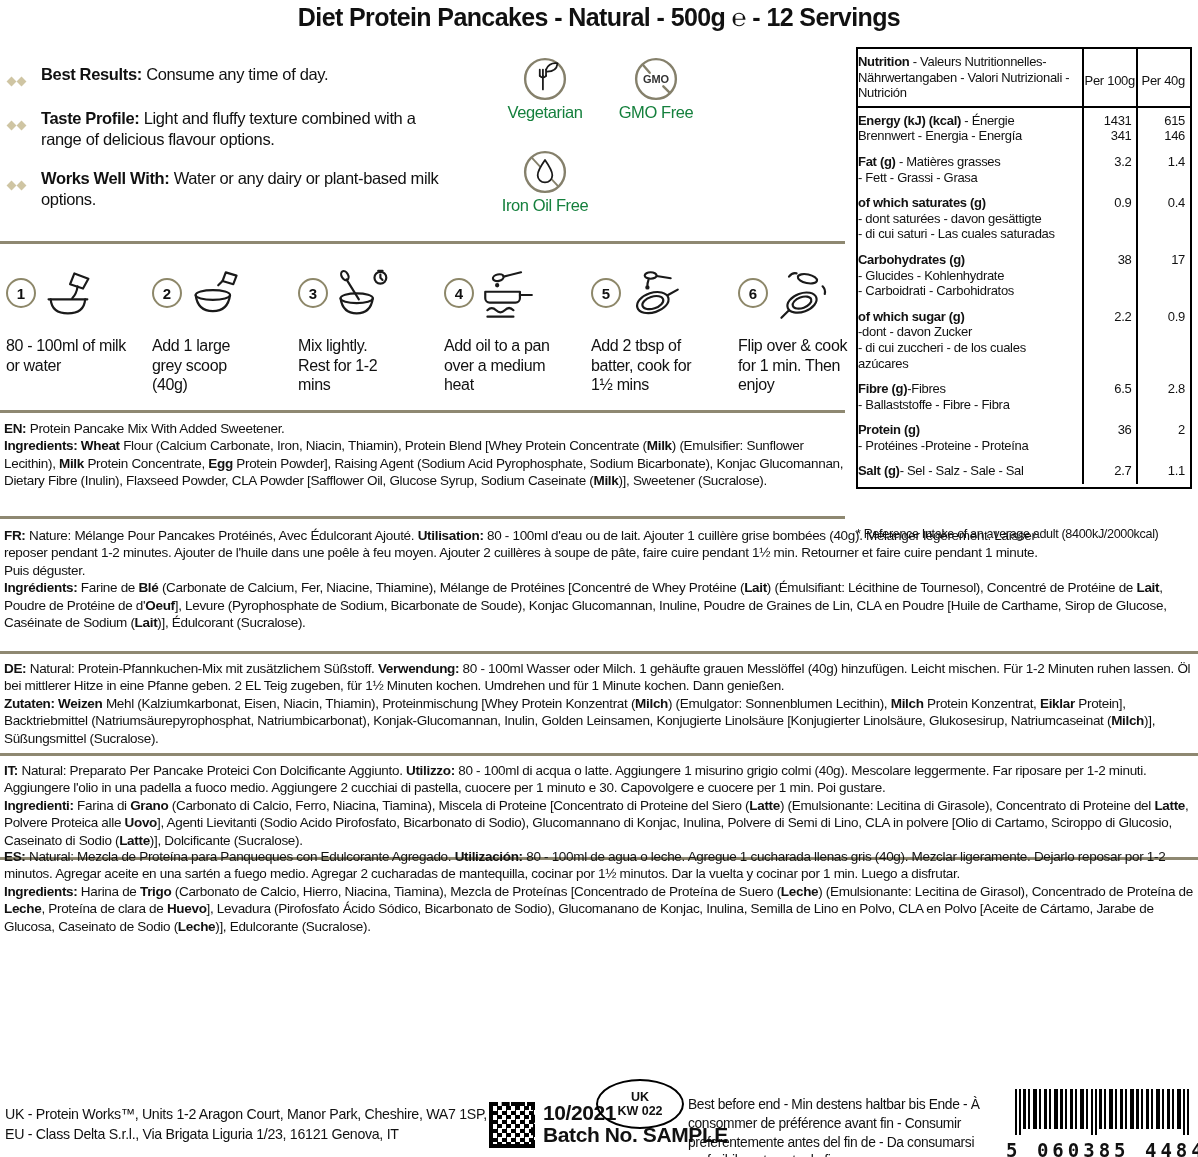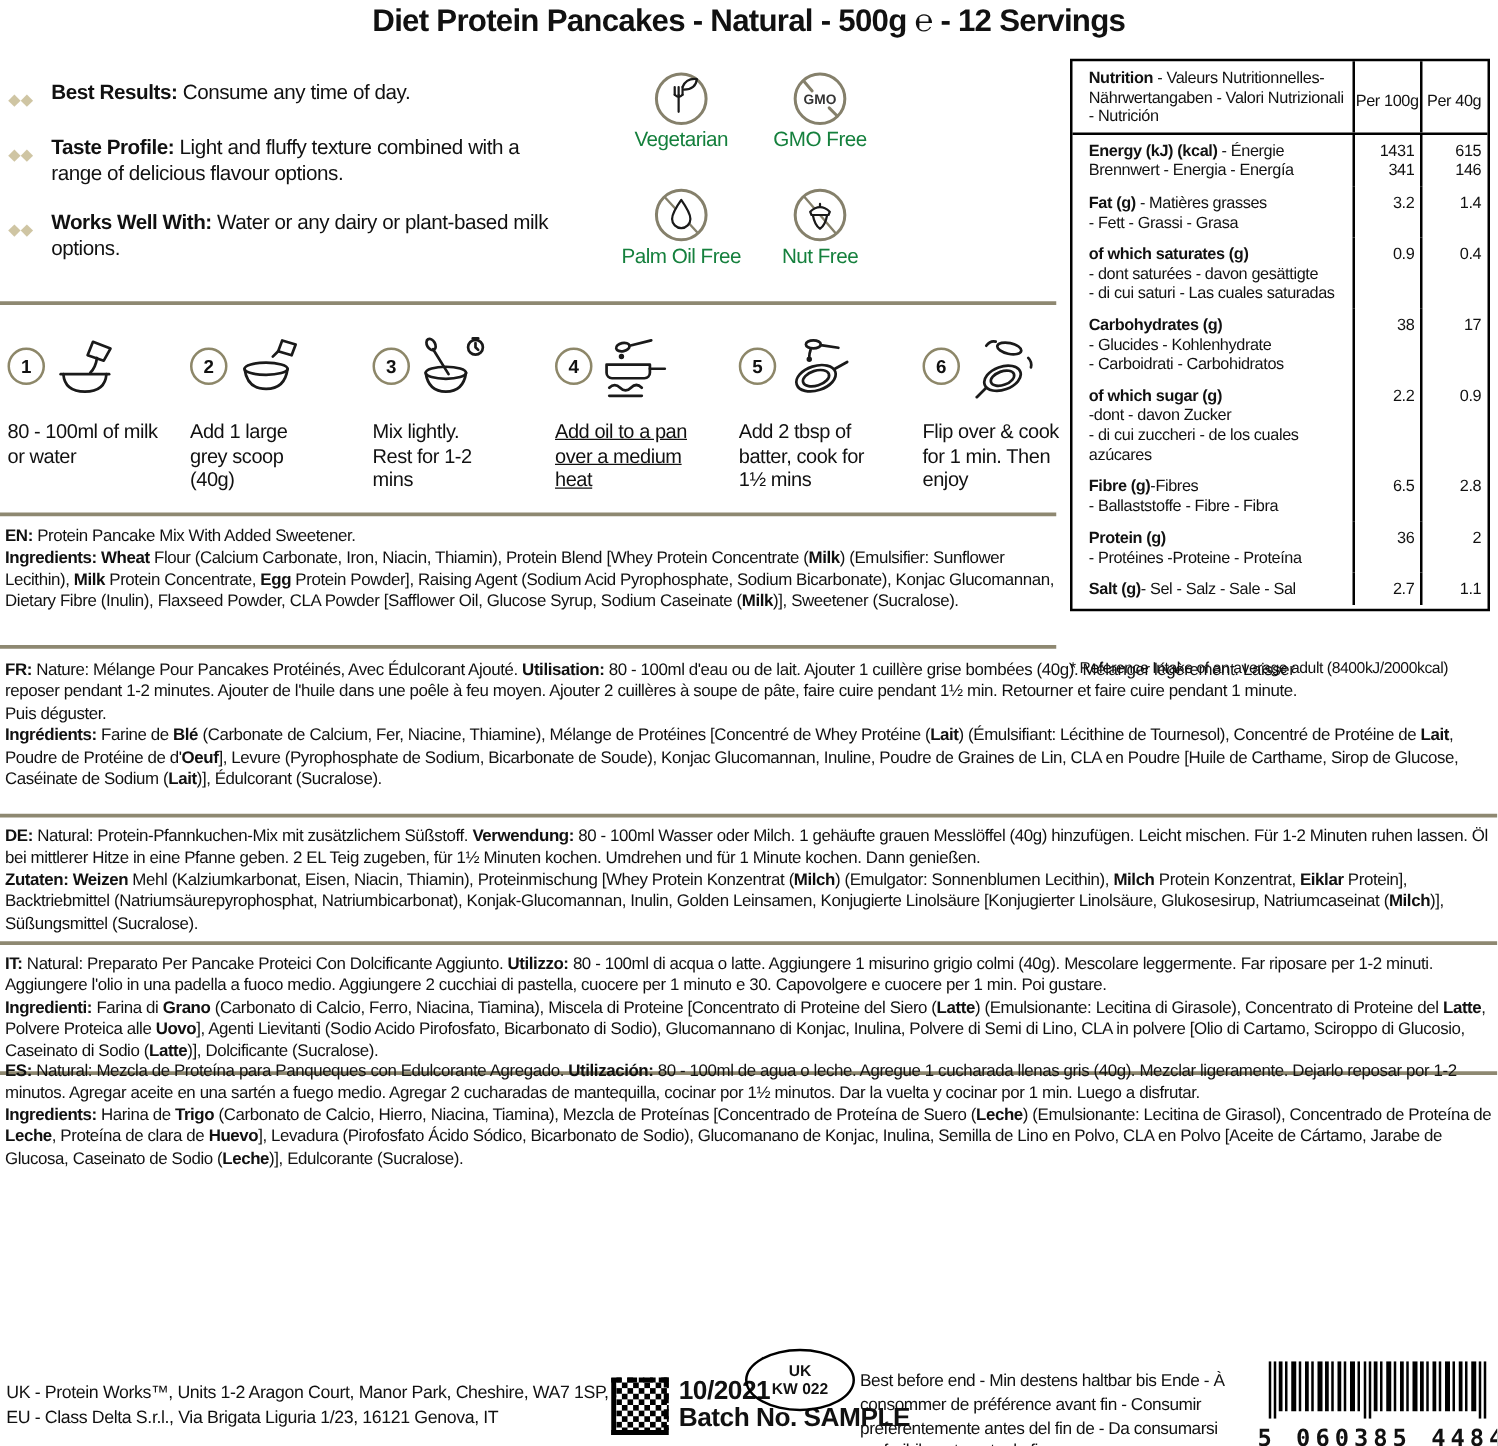--- a/index.html
+++ b/index.html
@@ -26,21 +26,21 @@
   .step{position:absolute;top:0;}
   .step-head{display:flex;align-items:flex-start;gap:5px;height:62px;}
   .stepnum{width:26px;height:26px;border:2.5px solid #8d8769;border-radius:50%;flex:0 0 26px;
            display:flex;align-items:center;justify-content:center;font-size:15px;font-weight:600;margin-top:9px;}
   .step-text{font-size:16px;line-height:19.5px;letter-spacing:-0.35px;margin-top:5px;}
   
   .ntable{position:absolute;left:856px;top:47px;width:336px;border:2.5px solid #000;box-sizing:border-box;
           font-size:13px;line-height:15.6px;letter-spacing:-0.3px;background:#fff;}
   .nrow{display:flex;align-items:stretch;}
   .nheader{border-bottom:2.5px solid #000;}
-  .nname{width:224px;box-sizing:border-box;padding:5px 3px 5px 13px;}
+  .nname{width:224px;box-sizing:border-box;padding:5px 3px 5px 0;}
   .ncol{width:53.5px;box-sizing:border-box;border-left:2.5px solid #000;display:flex;align-items:flex-end;
         justify-content:center;padding-bottom:17px;text-align:center;}
   .nval{width:53.5px;box-sizing:border-box;border-left:2.5px solid #000;padding:5px 4px 0 0;
         text-align:right;white-space:pre-line;}
   .nnote{position:absolute;left:856px;top:527px;width:342px;font-size:12.6px;letter-spacing:-0.35px;white-space:nowrap;}
   
   .lang{position:absolute;left:4px;font-size:13.5px;line-height:17.4px;letter-spacing:-0.32px;}
   .lang p{margin:0;}
   
   .addr{position:absolute;left:5px;top:1104px;font-size:14.2px;line-height:20px;letter-spacing:-0.3px;}
@@ -98,33 +98,21 @@
         <text x="22" y="26" text-anchor="middle" font-size="10.5" font-weight="600" fill="#333" stroke="none" font-family="Liberation Sans, sans-serif">GMO</text>
       </svg>
       <div class="badge-label">GMO Free</div>
     </div>
     <div class="badge" style="left:24px;top:93px;">
       <svg width="46" height="46" viewBox="0 0 44 44" class="bicon">
         <circle cx="22" cy="22" r="19"></circle>
         <path d="M10 9 L34 35" stroke-width="1.8"></path>
         <path d="M22 10.5 q7 10 7 14.5 a7 7 0 0 1 -14 0 q0-4.5 7-14.5 z" stroke="#1a1a1a" stroke-width="1.7" fill="#fff"></path>
       </svg>
-      <div class="badge-label">Palm Oil Free</div>
-    </div>
-    <div class="badge" style="left:135px;top:93px;">
-      <svg width="46" height="46" viewBox="0 0 44 44" class="bicon">
-        <circle cx="22" cy="22" r="19"></circle>
-        <path d="M10 8 L34 36" stroke-width="1.8"></path>
-        <g stroke="#1a1a1a" stroke-width="1.7">
-          <path d="M22 13.5 v3"></path>
-          <path d="M14.5 19.5 q7.5-7 15 0 l-1 2.5 h-13 z" fill="#fff"></path>
-          <path d="M16.5 22 q1.5 8 5.5 10.5 q4-2.5 5.5-10.5"></path>
-        </g>
-      </svg>
-      <div class="badge-label">Nut Free</div>
+      <div class="badge-label">Iron Oil Free</div>
     </div>
   </div>
 
   <div class="sep" style="top:241px;width:845px;"></div>
 
   <div class="steps">
     <div class="step" style="left:6px;">
       <div class="step-head">
         <span class="stepnum">1</span>
         <svg width="56" height="52" viewBox="0 0 52 48" class="licon">
@@ -169,21 +157,21 @@
         <svg width="58" height="52" viewBox="0 0 52 48" class="licon">
           <ellipse cx="17" cy="8" rx="5" ry="3" transform="rotate(-12 17 8)"></ellipse>
             <path d="M22 7 L38 3"></path>
           <circle cx="16" cy="15" r="1" fill="#1a1a1a"></circle>
           <path d="M5 21 h32 v6 a4 4 0 0 1 -4 4 H9 a4 4 0 0 1 -4 -4 z"></path>
             <path d="M37 24 h11"></path>
           <path d="M7 38 q4 -4 8 0 q4 4 8 0 q4 -4 8 0"></path>
             <path d="M7 44 h24"></path>
         </svg>
       </div>
-      <div class="step-text" style="width:126px;text-decoration:underline;">Add oil to a pan over a medium heat</div>
+      <div class="step-text" style="width:126px;">Add oil to a pan over a medium heat</div>
     </div>
     <div class="step" style="left:591px;">
       <div class="step-head">
         <span class="stepnum">5</span>
         <svg width="58" height="52" viewBox="0 0 52 48" class="licon">
           <ellipse cx="22" cy="6" rx="5.5" ry="3"></ellipse>
             <path d="M27.5 6.5 l13 2"></path>
           <path d="M20 10 q-1 3 -1 5"></path>
             <circle cx="19" cy="17" r="1" fill="#1a1a1a"></circle>
           <g transform="rotate(-18 24 31)">

